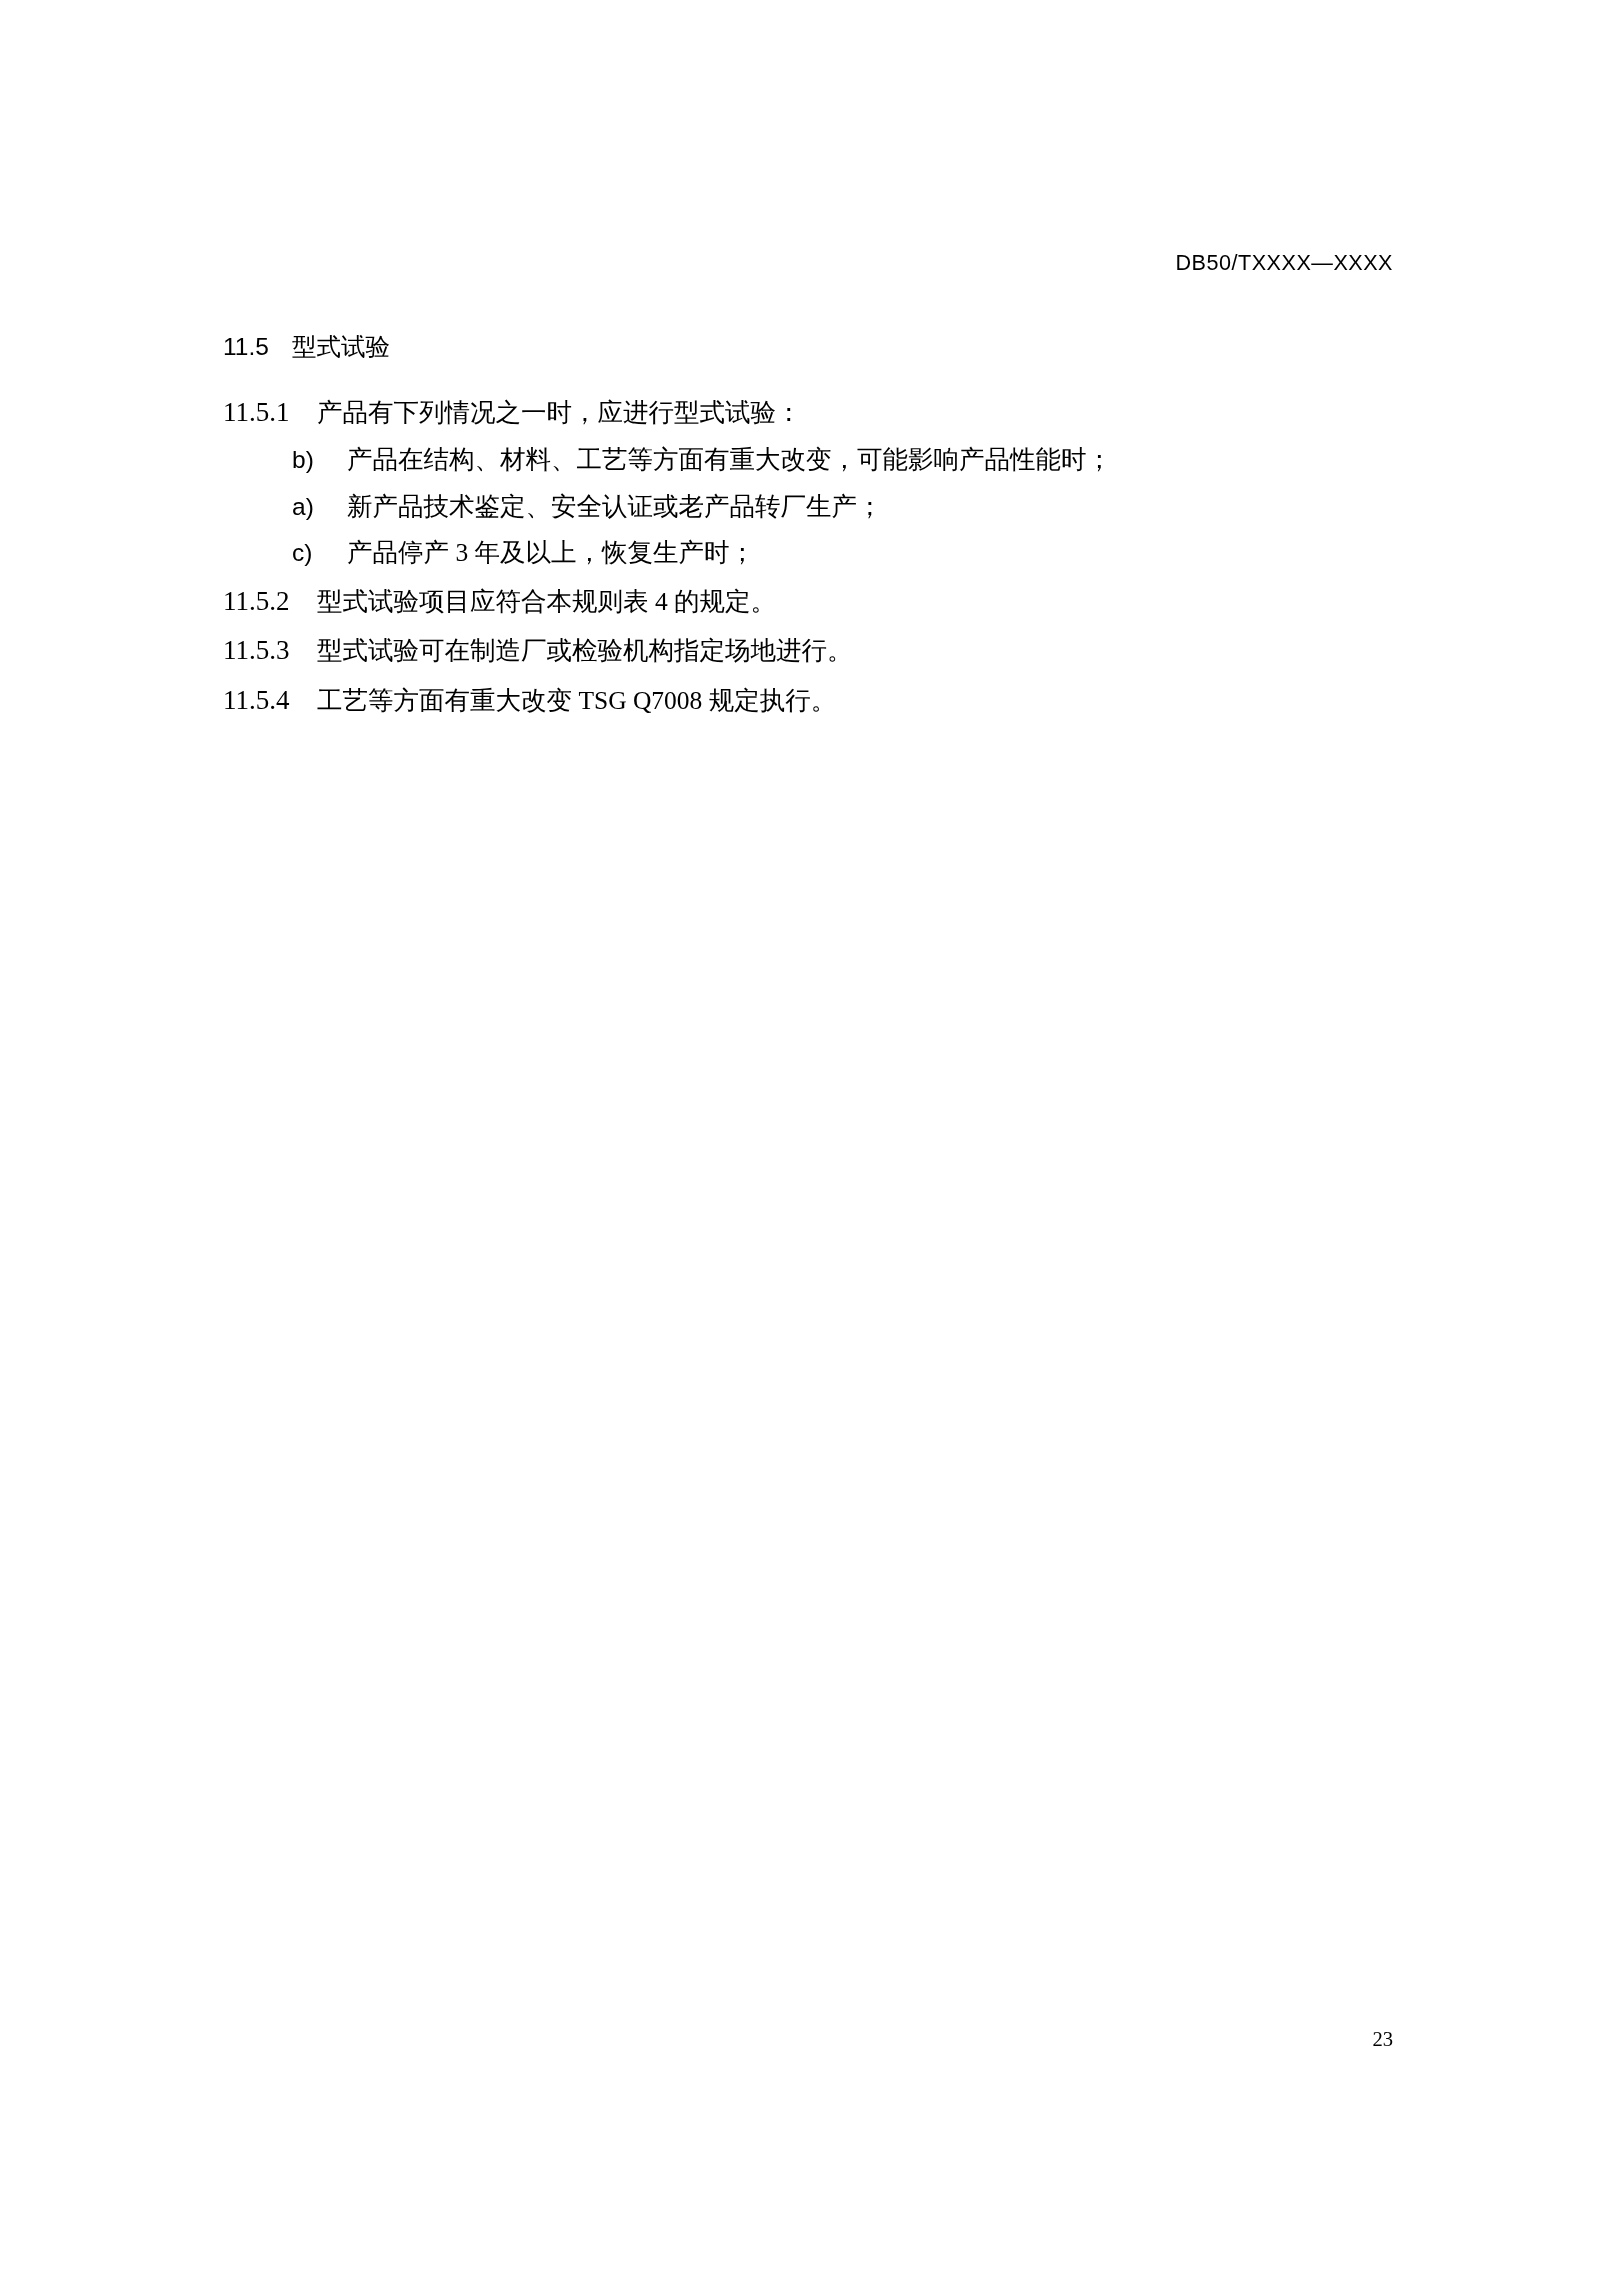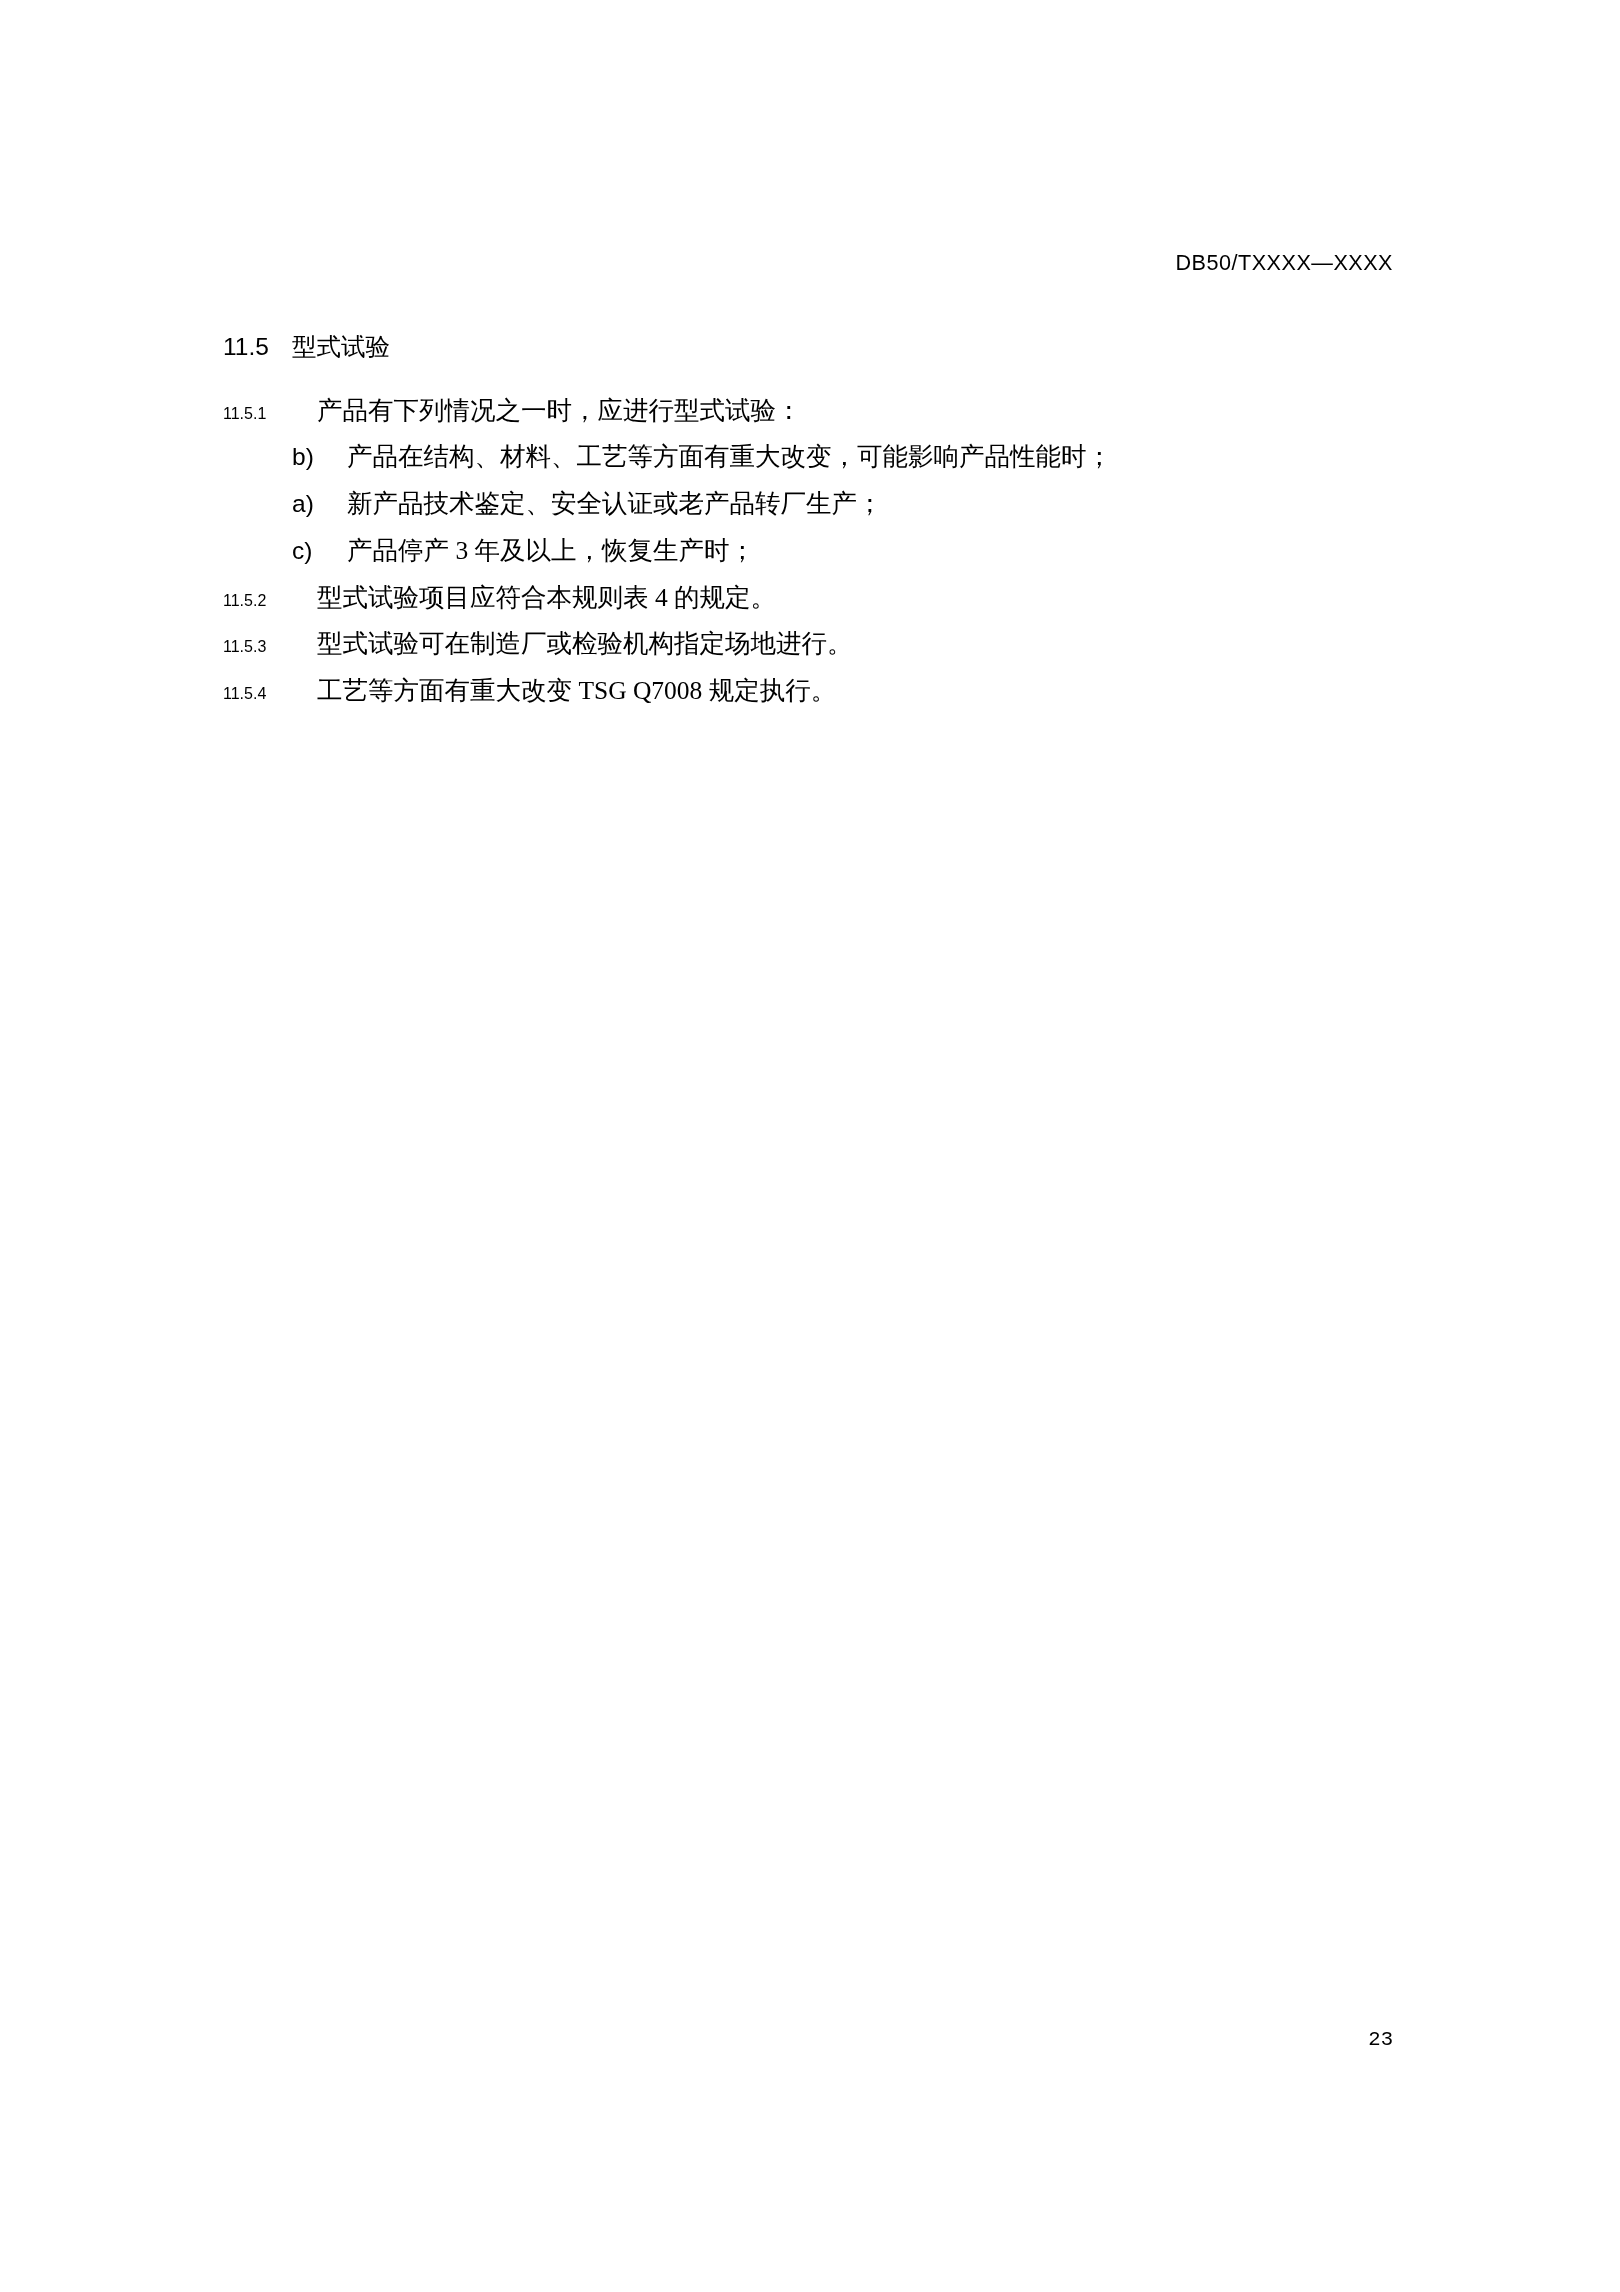--- a/index.html
+++ b/index.html
@@ -51,22 +51,22 @@
     display: inline-block;
     min-width: 69px;
   }
   .para {
     font-size: 25.5px;
     line-height: 1.72;
     margin: 0 0 2.9px 0;
     white-space: nowrap;
   }
   .para .num {
-    font-family: Liberation Sans, sans-serif;
-    font-size: 16px;
+    font-family: Liberation Serif, serif;
+    font-size: 27px;
     display: inline-block;
     width: 94px;
   }
   .list {
     margin: 0;
     padding: 0;
     list-style: none;
   }
   .list li {
     font-size: 25.5px;
@@ -78,21 +78,21 @@
   .list li .marker {
     font-family: "Liberation Sans", sans-serif;
     font-size: 24.5px;
     display: inline-block;
     width: 55px;
   }
   .page-number {
     position: absolute;
     bottom: 174px;
     right: 227px;
-    font-family: Liberation Mono, monospace;
+    font-family: Liberation Serif, serif;
     font-size: 20.6px;
     color: #000;
   }
 </style>
 </head>
 <body>
 
 <div class="page">
 
   <div class="header">DB50/TXXXX—XXXX</div>

